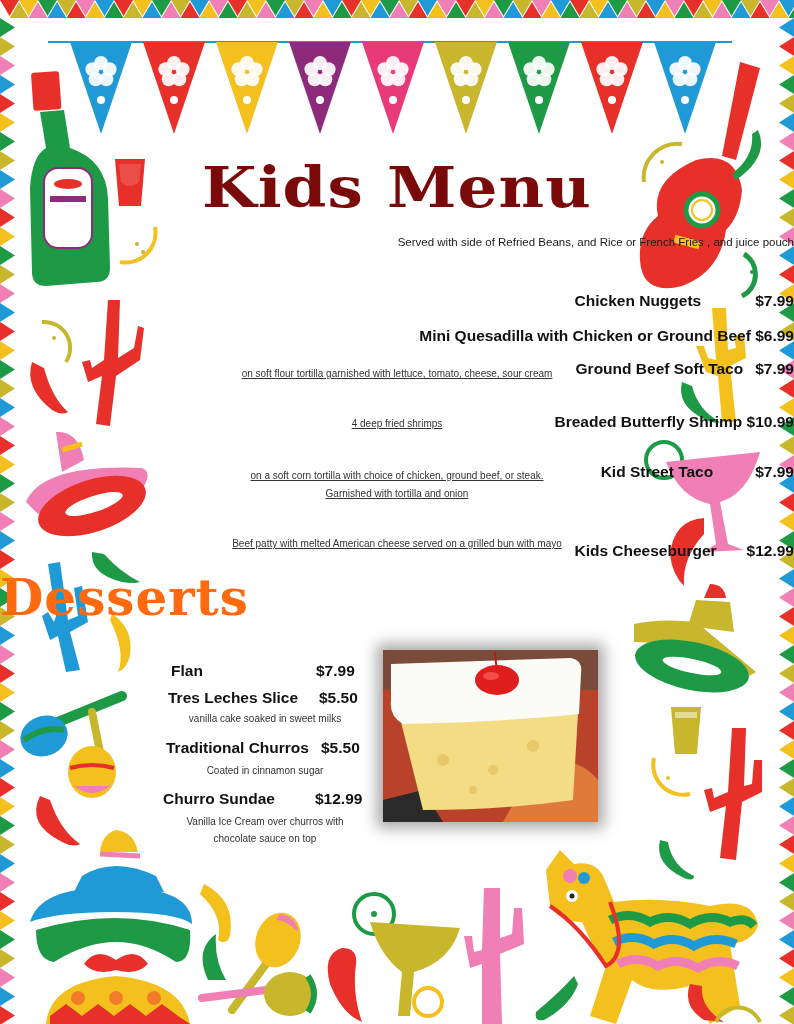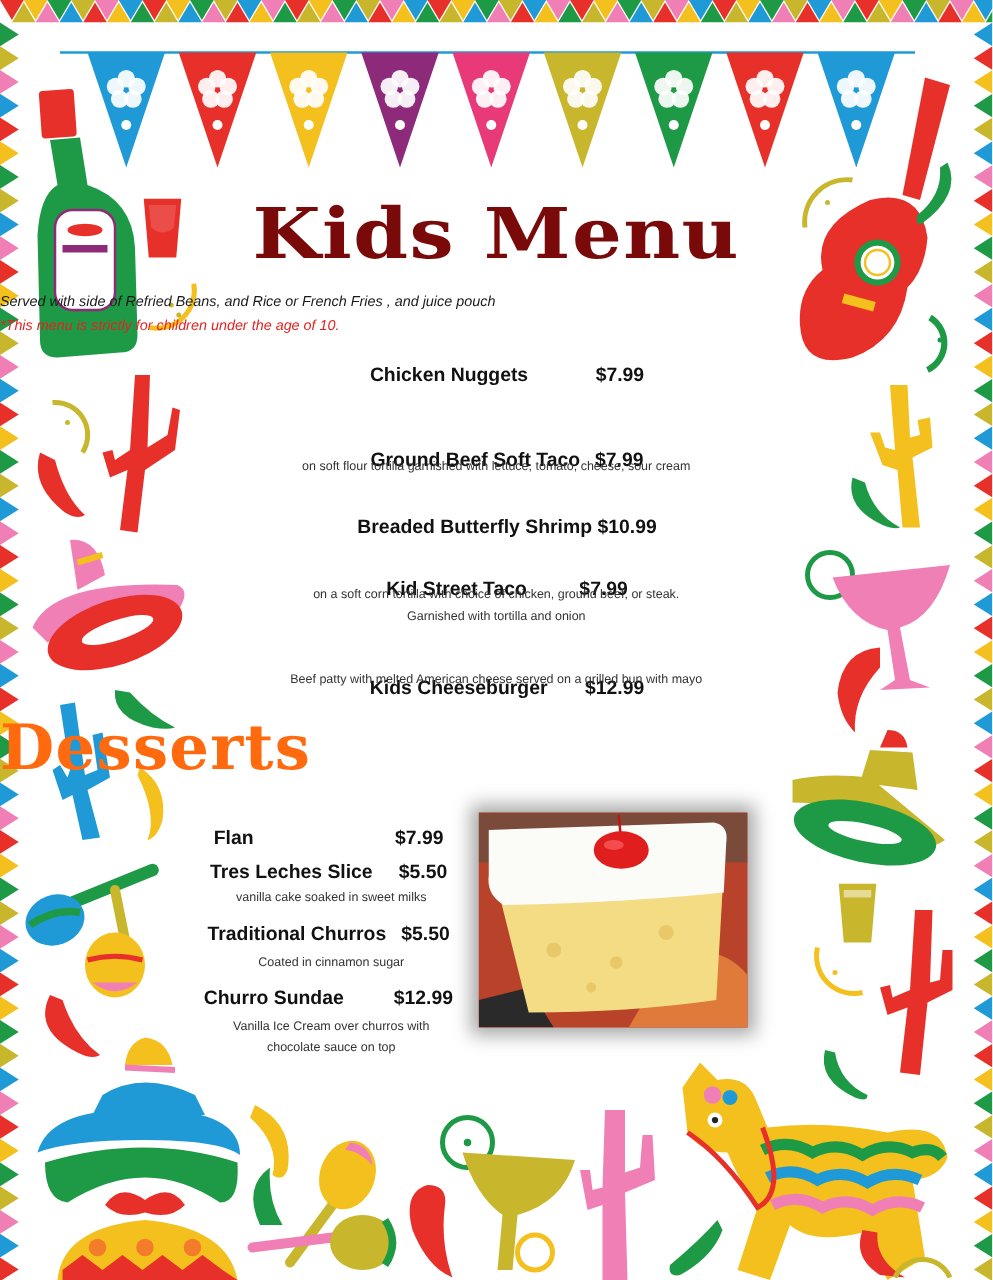--- a/index.html
+++ b/index.html
@@ -17,34 +17,34 @@
   .deco { position: absolute; }
 
   
   .title-kids {
     position: absolute; left: 0; width: 794px; top: 152px; text-align: center;
     font-family: "DejaVu Serif", "Liberation Serif", serif; font-weight: bold;
     font-size: 56px; letter-spacing: 1px; color: #7a0a0a; line-height: 70px;
     transform: scaleX(1.12);
   }
   .subtitle {
-    position: absolute; left: 0; width: 794px; text-align: left;
-    font-family: "Liberation Sans", sans-serif; font-style: italic; font-size: 11.5px; line-height: 16px;
+    position: absolute; left: 0; width: 794px; text-align: right;
+    font-family: "Liberation Sans", sans-serif; font-size: 11.5px; line-height: 16px;
   }
   .subtitle.note { color: #e32323; }
   .subtitle.serve { color: #1a1a1a; }
 
   .item-row {
-    position: absolute; left: 0; width: 794px; text-align: center;
+    position: absolute; left: 0; width: 794px; text-align: right;
     font-family: "Liberation Sans", sans-serif; font-weight: bold; font-size: 15.5px; color: #111;
     white-space: pre;
   }
   .desc {
     position: absolute; left: 0; width: 794px; text-align: center;
-    font-family: "Liberation Sans", sans-serif; font-size: 10px; color: #333; line-height: 20px;
+    font-family: "Liberation Sans", sans-serif; font-size: 10px; color: #333; line-height: 20px; text-decoration: underline;
   }
 
   .title-desserts {
     position: absolute; left: 0; width: 794px; top: 566px; 
     font-family: "DejaVu Serif", serif; font-weight: bold; font-size: 50px; color: #ff6a0f; line-height: 64px;
     letter-spacing: 1px;
   }
 
   .dessert-name {
     position: absolute; font-family: "Liberation Sans", sans-serif; font-weight: bold; font-size: 15.5px; color: #111;
@@ -544,35 +544,38 @@
   <svg class="deco" style="left:680px;top:980px;width:50px;height:44px" viewBox="0 0 50 44">
     <path d="M10 4 Q2 26 24 40 L44 42 Q20 28 22 6 Z" fill="#e8302a"></path>
   </svg>
   <svg class="deco" style="left:712px;top:992px;width:52px;height:32px" viewBox="0 0 52 32">
     <path d="M4 30 A24 24 0 0 1 48 30" fill="none" stroke="#c8b62c" stroke-width="4"></path>
   </svg>
 
   <div class="title-kids">Kids Menu</div>
 
   <div class="subtitle serve" style="top:234px">Served with side of Refried Beans, and Rice or French Fries , and juice pouch</div>
-  <div class="subtitle note" style="top:253px">*This menu is strictly for children under the age of 10.</div>
 
   <div class="item-row" style="top:274px">
     <span>Chicken Nuggets</span><span style="display:inline-block;width:54px"></span><span>$7.99</span>
   </div>
 
+  <div class="item-row" style="top:309px">
+    <span>Mini Quesadilla with Chicken or Ground Beef</span> <span>$6.99</span>
+  </div>
 
   <div class="item-row" style="top:342px">
     <span>Ground Beef Soft Taco</span><span style="display:inline-block;width:12px"></span><span>$7.99</span>
   </div>
   <div class="desc" style="top:364px">on soft flour tortilla garnished with lettuce, tomato, cheese, sour cream</div>
 
   <div class="item-row" style="top:395px">
     <span>Breaded Butterfly Shrimp</span> <span>$10.99</span>
   </div>
+  <div class="desc" style="top:414px">4 deep fried shrimps</div>
 
   <div class="item-row" style="top:445px">
     <span>Kid Street Taco</span><span style="display:inline-block;width:42px"></span><span>$7.99</span>
   </div>
   <div class="desc" style="top:466px">on a soft corn tortilla with choice of chicken, ground beef, or steak.</div>
   <div class="desc" style="top:484px">Garnished with tortilla and onion</div>
 
   <div class="item-row" style="top:524px">
     <span>Kids Cheeseburger</span><span style="display:inline-block;width:30px"></span><span>$12.99</span>
   </div>

